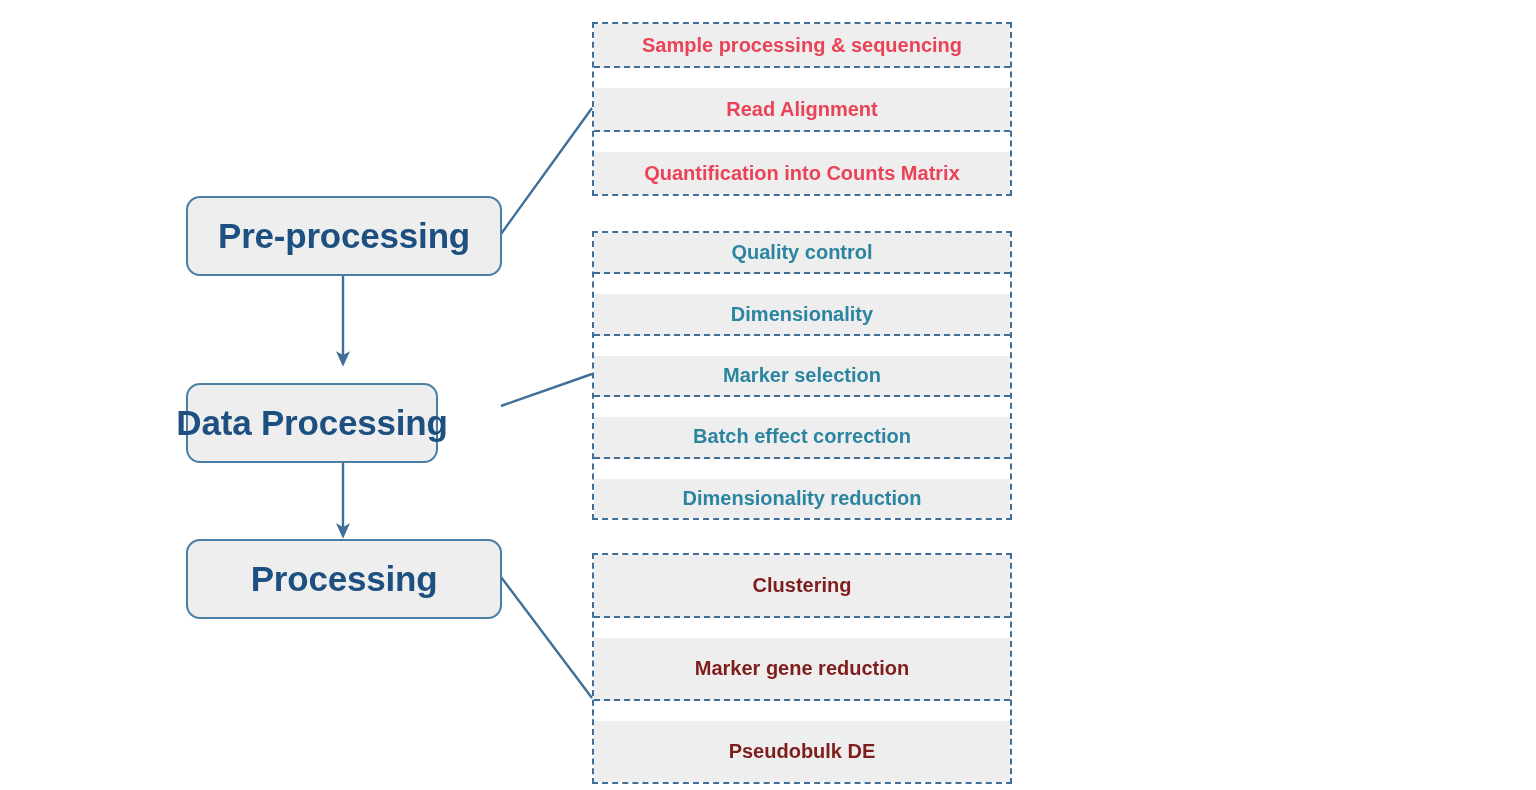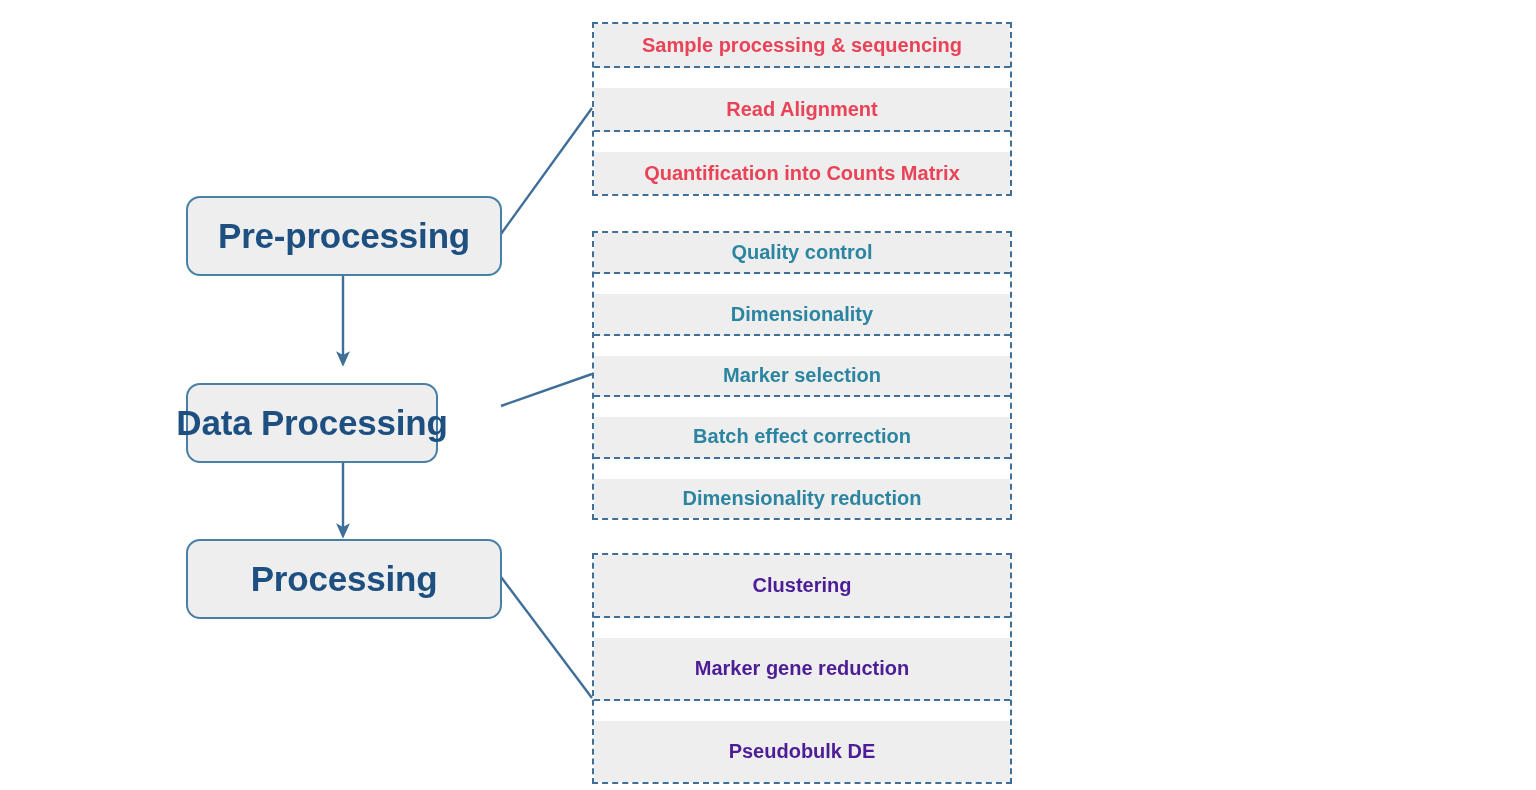--- a/index.html
+++ b/index.html
@@ -57,21 +57,21 @@
   .step-row:last-child {
     border-bottom: none;
   }
   .step-label {
     font-size: 20px;
     font-weight: bold;
     white-space: nowrap;
   }
   .grp-preprocessing .step-label { color: #ea4257; }
   .grp-dataprocessing .step-label { color: #2b85a0; }
-  .grp-downstream .step-label { color: #4c1d95; }
+  .grp-downstream .step-label { color: #7f1d1d; }
 
   
   #connectors {
     position: absolute;
     left: 0;
     top: 0;
     width: 1536px;
     height: 790px;
     pointer-events: none;
   }

